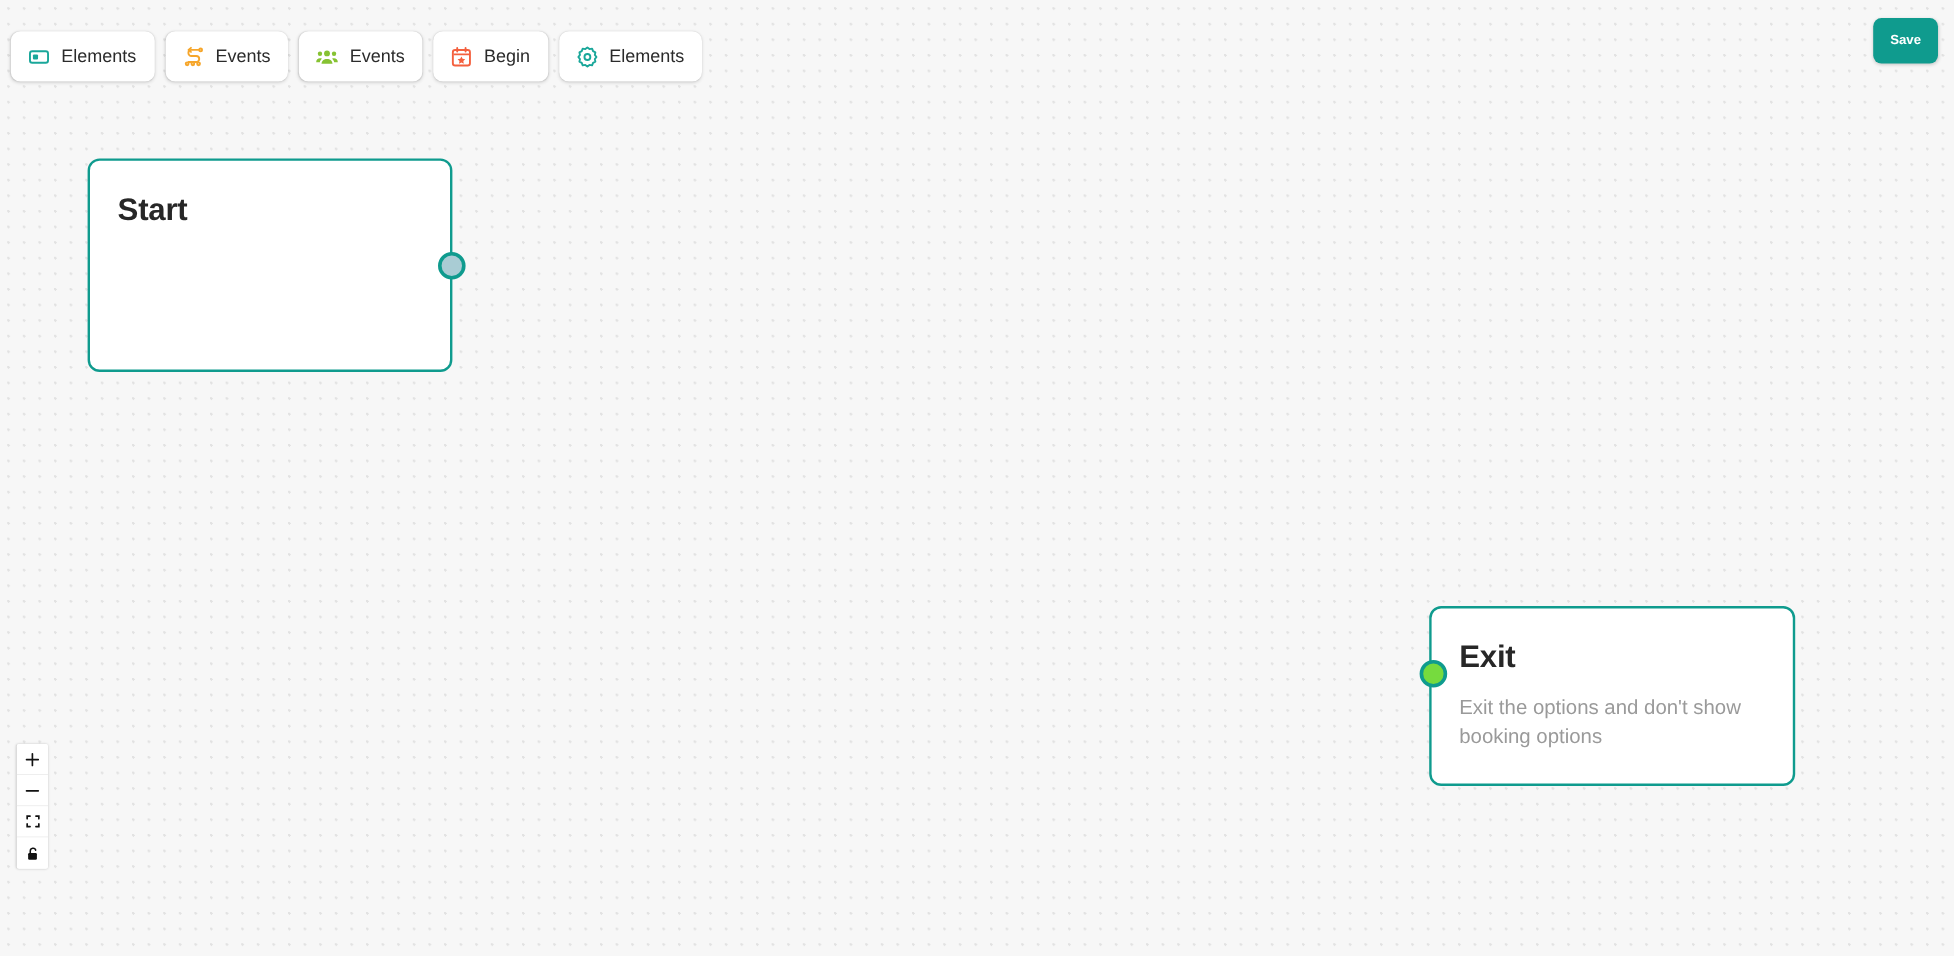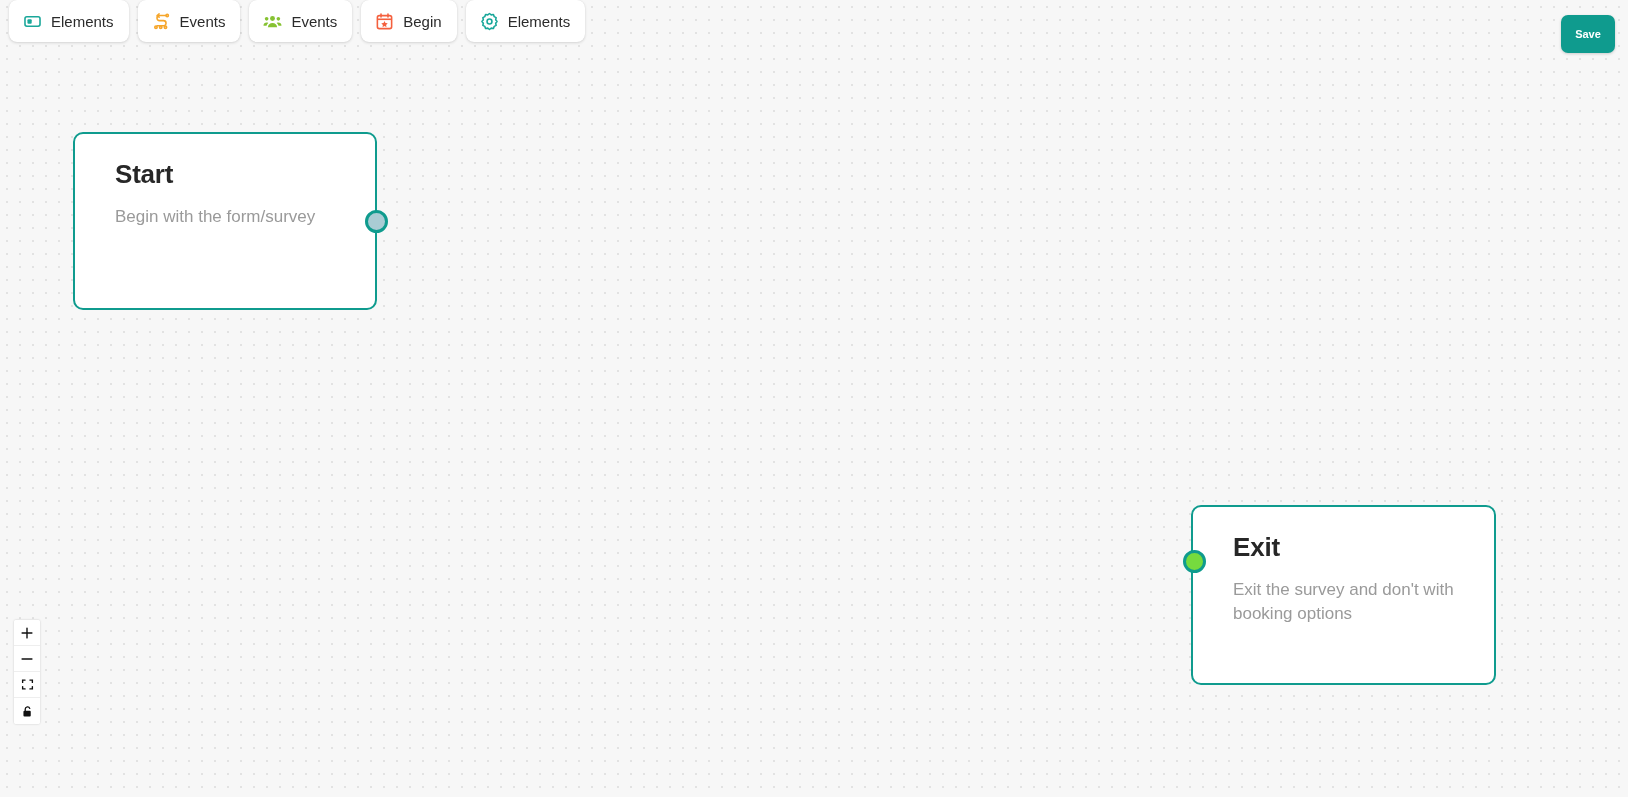--- a/index.html
+++ b/index.html
@@ -26,21 +26,21 @@
     background-position: 6px 6px;
   }
 
   
   #toolbar {
     position: absolute;
     left: 0; top: 0;
     width: 1628px;
     height: 68px;
     display: flex;
-    align-items: flex-start;
+    align-items: flex-end;
     padding-left: 9px;
     box-sizing: border-box;
     z-index: 40;
   }
   .tool-btn {
     height: 42px;
     background: #ffffff;
     border-radius: 8px;
     box-shadow: 0 1px 3px rgba(0,0,0,0.14), 0 0 1px rgba(0,0,0,0.10);
     display: flex;
@@ -82,21 +82,21 @@
     box-shadow: 0 1px 3px rgba(0,0,0,0.18);
   }
 
   
   .node {
     position: absolute;
     background: #ffffff;
     border: 2.5px solid #0f9b8e;
     border-radius: 10px;
     box-sizing: border-box;
-    padding: 26px 32px 20px 40px;
+    padding: 26px 32px 20px 23px;
     z-index: 20;
   }
   .node-title {
     font-size: 26px;
     font-weight: bold;
     color: #272727;
     line-height: 1.1;
     letter-spacing: -0.2px;
   }
   .node-desc {
@@ -109,21 +109,21 @@
   #node-start {
     left: 73px;
     top: 132px;
     width: 304px;
     height: 178px;
   }
   #node-exit {
     left: 1191px;
     top: 505px;
     width: 305px;
-    height: 180px;
+    height: 150px;
   }
   #node-exit .node-desc { max-width: 240px; }
 
   
   .handle {
     position: absolute;
     width: 23px;
     height: 23px;
     border-radius: 50%;
     border: 3px solid #0f9b8e;
@@ -168,27 +168,26 @@
   .ctrl-btn:last-child { border-bottom: none; }
   .ctrl-btn svg { display: block; }
 </style>
 </head>
 <body>
 
 <div id="canvas">
 
   <div class="node" id="node-start">
     <div class="node-title">Start</div>
-    <div class="node-desc">Begin with the form/survey</div>
   </div>
   <div class="handle" id="handle-start-source"></div>
 
   <div class="node" id="node-exit">
     <div class="node-title">Exit</div>
-    <div class="node-desc">Exit the survey and don't with booking options</div>
+    <div class="node-desc">Exit the options and don't show booking options</div>
   </div>
   <div class="handle" id="handle-exit-target"></div>
 </div>
 
 <div id="toolbar">
 
   <div class="tool-btn">
     <span class="ic">
       <svg viewBox="0 0 24 24" width="19" height="19" fill="none">
         <rect x="2.5" y="6" width="19" height="12" rx="2.4" stroke="#1aa79a" stroke-width="2"></rect>

